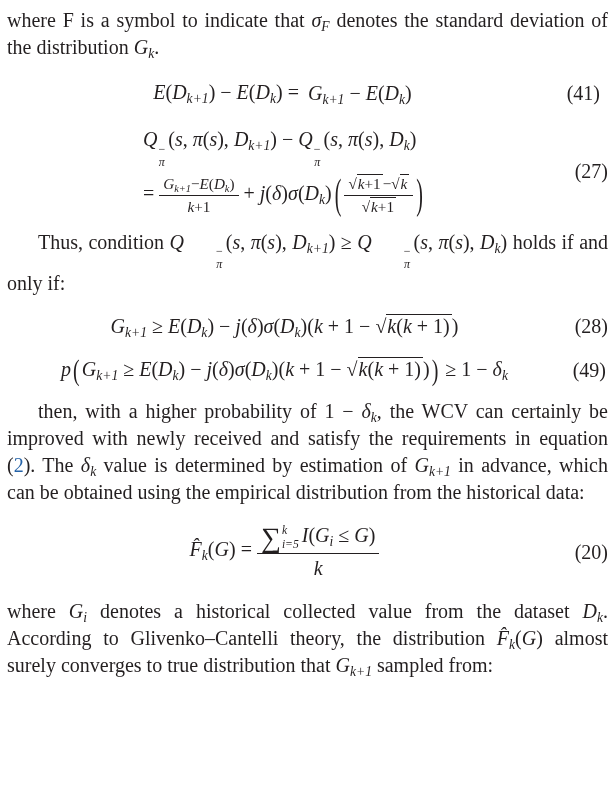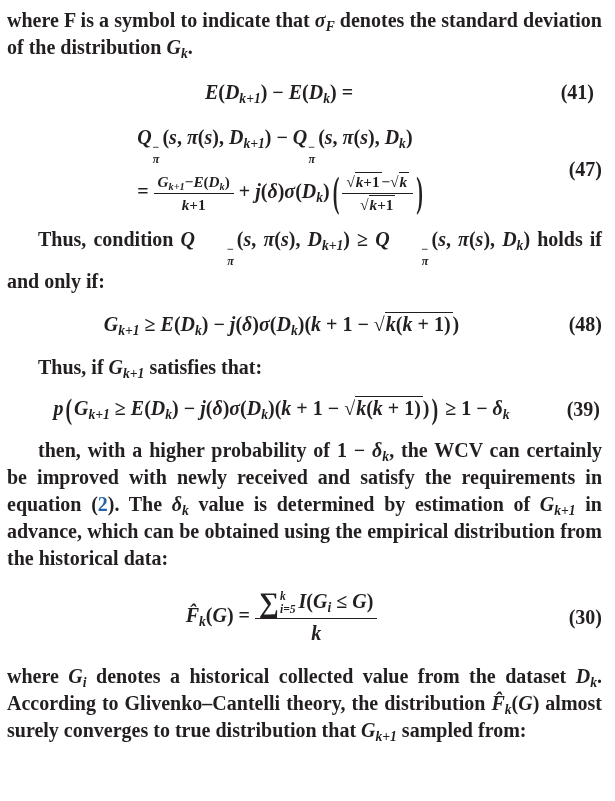--- a/index.html
+++ b/index.html
@@ -2,21 +2,21 @@
 <html><head>
 <meta charset="utf-8">
 <style>
   html,body{margin:0;padding:0;}
   body{
     width:615px;height:801px;overflow:hidden;
     background:#ffffff;color:#231f20;
     font-family:"Liberation Serif","DejaVu Serif",serif;
     font-size:20px;line-height:27px;
   }
-  .sheet{padding:7px 13px 0 7px;font-weight:bold;}
+  .sheet{padding:7px 7px 0 7px;}
   p{margin:0;text-align:justify;}
   p.indent{text-indent:31px;}
   i{font-style:italic;}
   sub,sup{font-size:0.68em;line-height:0;}
   sub{vertical-align:-0.28em;font-style:italic;}
   .sd{font-style:italic;}
   a.ref{text-decoration:none;cursor:pointer;}
   
   .eq{display:flex;align-items:center;}
   .eq .eqc{flex:1;text-align:center;}
@@ -50,70 +50,69 @@
              font-size:0.58em;line-height:1.2;margin-left:1px;font-style:italic;}
 </style>
 </head>
 <body style="color: rgb(35, 31, 32); background: rgb(255, 255, 255);">
 
 <div class="sheet">
 
   <p>where F is a symbol to indicate that <i>σ</i><sub>F</sub> denotes the standard deviation of the distribution <i>G</i><sub>k</sub>.</p>
 
   <div class="eq m26">
-    <span class="eqc"><i>E</i>(<i class="sd">D</i><sub>k+1</sub>) − <i>E</i>(<i class="sd">D</i><sub>k</sub>) = <span class="frac"></span></span>
+    <span class="eqc"><i>E</i>(<i class="sd">D</i><sub>k+1</sub>) − <i>E</i>(<i class="sd">D</i><sub>k</sub>) = <span class="frac"><span class="nu"><i>G</i><sub>k+1</sub> − <i>E</i>(<i class="sd">D</i><sub>k</sub>)</span></span></span>
     <span class="eqn">(41)</span>
   </div>
 
   <div class="eq m27">
     <span class="eqc">
       <span class="eqstack">
         <div class="l1"><i>Q</i><span class="ss">
               <span>−</span>
               <span>π</span>
             </span>(<i>s</i>, <i>π</i>(<i>s</i>), <i class="sd">D</i><sub>k+1</sub>) − <i>Q</i><span class="ss">
               <span>−</span>
               <span>π</span>
             </span>(<i>s</i>, <i>π</i>(<i>s</i>), <i class="sd">D</i><sub>k</sub>)</div>
         <div class="l2">= <span class="frac small"><span class="nu"><i>G</i><sub>k+1</sub>−<i>E</i>(<i class="sd">D</i><sub>k</sub>)</span><span class="de"><i>k</i>+1</span></span> + <i>j</i>(<i>δ</i>)<i>σ</i>(<i class="sd">D</i><sub>k</sub>)<span class="bp">(</span><span class="frac small"><span class="nu"><span class="sqrt">√<span class="rad"><i>k</i>+1</span></span>−<span class="sqrt">√<span class="rad"><i>k</i></span></span></span><span class="de"><span class="sqrt">√<span class="rad"><i>k</i>+1</span></span></span></span><span class="bp">)</span></div>
       </span>
     </span>
-    <span class="eqn">(47)</span>
+    <span class="eqn">(27)</span>
   </div>
 
   <p class="indent">Thus, condition <i>Q</i><span class="ss">
         <span>−</span>
         <span>π</span>
       </span>(<i>s</i>, <i>π</i>(<i>s</i>), <i class="sd">D</i><sub>k+1</sub>) ≥ <i>Q</i><span class="ss">
         <span>−</span>
         <span>π</span>
       </span>(<i>s</i>, <i>π</i>(<i>s</i>), <i class="sd">D</i><sub>k</sub>) holds if and only if:</p>
 
   <div class="eq m28">
     <span class="eqc"><i>G</i><sub>k+1</sub> ≥ <i>E</i>(<i class="sd">D</i><sub>k</sub>) − <i>j</i>(<i>δ</i>)<i>σ</i>(<i class="sd">D</i><sub>k</sub>)(<i>k</i> + 1 − <span class="sqrt">√<span class="rad"><i>k</i>(<i>k</i> + 1)</span></span>)</span>
-    <span class="eqn">(48)</span>
+    <span class="eqn">(28)</span>
   </div>
 
-  <p class="indent">Thus, if <i>G</i><sub>k+1</sub> satisfies that:</p>
 
   <div class="eq m29">
     <span class="eqc"><i>p</i><span class="bp2">(</span><i>G</i><sub>k+1</sub> ≥ <i>E</i>(<i class="sd">D</i><sub>k</sub>) − <i>j</i>(<i>δ</i>)<i>σ</i>(<i class="sd">D</i><sub>k</sub>)(<i>k</i> + 1 − <span class="sqrt">√<span class="rad"><i>k</i>(<i>k</i> + 1)</span></span>)<span class="bp2">)</span> ≥ 1 − <i>δ</i><sub>k</sub></span>
-    <span class="eqn">(39)</span>
+    <span class="eqn">(49)</span>
   </div>
 
   <p class="indent">
     <span>then, with a higher probability of 1 − <i>δ</i><sub>k</sub>, the WCV can certainly be improved with newly received and satisfy the requirements in equation (</span><a class="ref" style="color: rgb(37, 99, 168);">2</a><span>). The <i>δ</i><sub>k</sub> value is determined by estimation of <i>G</i><sub>k+1</sub> in advance, which can be obtained using the empirical distribution from the historical data:</span>
   </p>
 
   <div class="eq m30">
     <span class="eqc"><i>F̂</i><sub>k</sub>(<i>G</i>) = <span class="frac"><span class="nu"><span class="sum">
               <span class="sigma">∑</span>
               <span class="lims">
                 <span>k</span>
                 <span>i=5</span>
               </span>
             </span><i>I</i>(<i>G</i><sub>i</sub> ≤ <i>G</i>)</span><span class="de"><i>k</i></span></span></span>
-    <span class="eqn">(30)</span>
+    <span class="eqn">(20)</span>
   </div>
 
   <p>where <i>G</i><sub>i</sub> denotes a historical collected value from the dataset <i class="sd">D</i><sub>k</sub>. According to Glivenko–Cantelli theory, the distribution <i>F̂</i><sub>k</sub>(<i>G</i>) almost surely converges to true distribution that <i>G</i><sub>k+1</sub> sampled from:</p>
 
 </div>
 
 </body></html>

